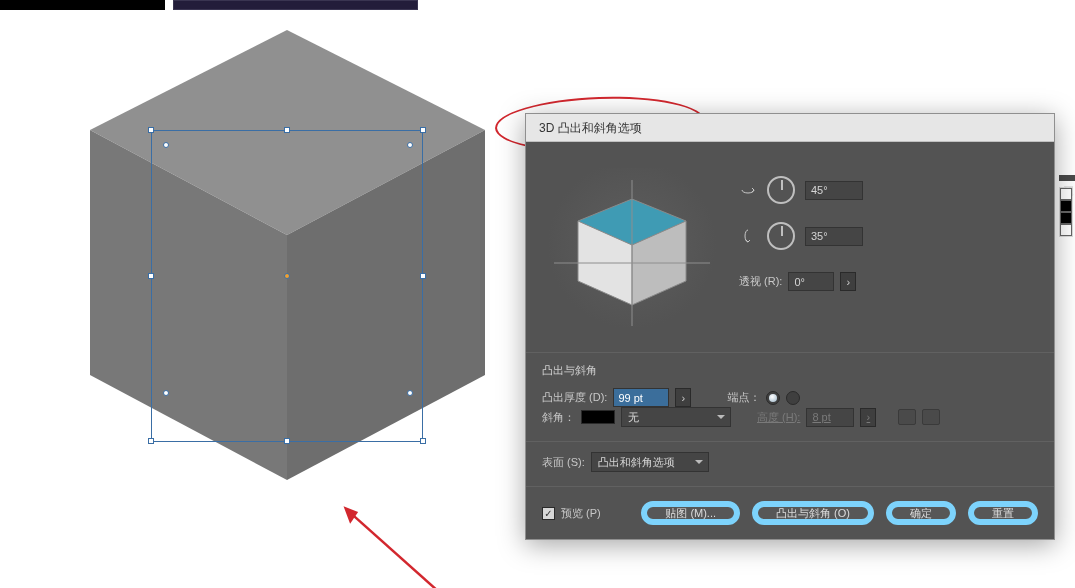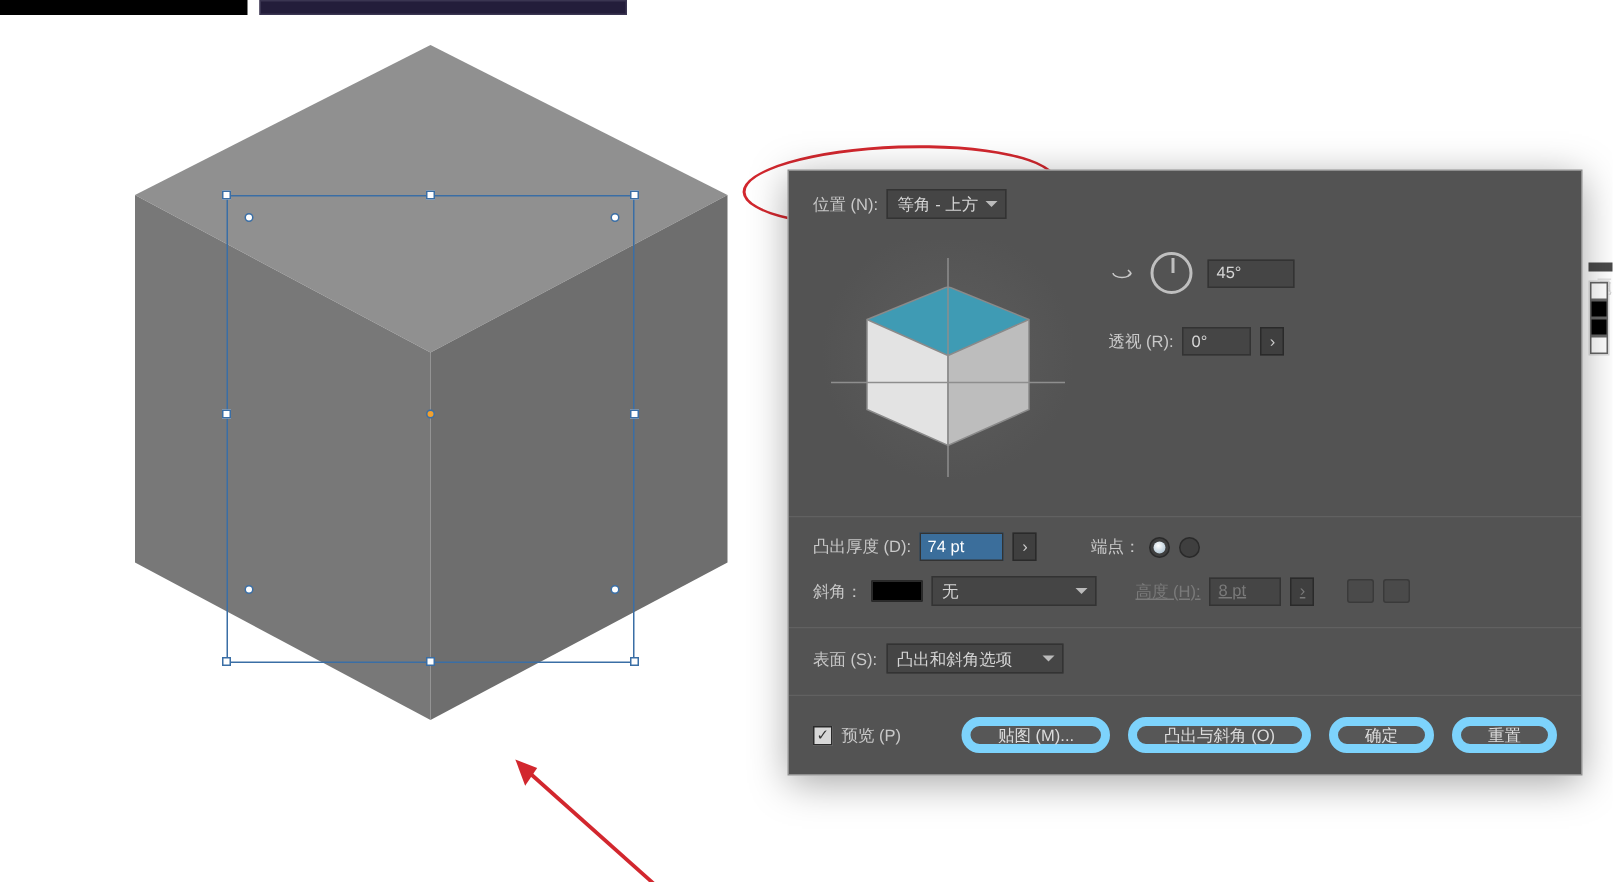--- a/index.html
+++ b/index.html
@@ -45,21 +45,21 @@
     .ctl .ico { width:18px; display:flex; justify-content:center; color:#c8c8c8; }
     .dial { width:28px; height:28px; border:2px solid #bfbfbf; border-radius:50%; position:relative; }
     .dial::after { content:""; position:absolute; width:2px; height:10px; background:#bfbfbf; left:50%; top:2px; transform-origin:bottom; }
     .valbox { background:#454545; border:1px solid #333; color:#d5d5d5; width:58px; height:19px; padding-left:5px; display:flex; align-items:center; }
     .persp { display:flex; align-items:center; justify-content:flex-start; gap:6px; margin-top:4px; }
     .step { background:#3f3f3f; border:1px solid #2a2a2a; color:#ccc; width:16px; height:19px; display:flex; align-items:center; justify-content:center; }
     
     .hr { height:1px; background:#474747; border-top:1px solid #616161; margin: 14px -16px 10px -16px; }
     .sec-title { color:#cfcfcf; margin-bottom:10px; }
     
-    .extr { display:flex; align-items:center; gap:6px; margin-bottom:10px; }
+    .extr { display:flex; align-items:center; gap:6px; }
     .inp-hl { background:#3b6e9b; color:#fff; border:1px solid #333; height:19px; width:56px; display:flex; align-items:center; padding-left:4px; }
     .cap-rad { width:14px; height:14px; border-radius:50%; border:1px solid #2a2a2a; background:#3f3f3f; position:relative; }
     .cap-rad.on::after { content:""; position:absolute; inset:2px; border-radius:50%; background:radial-gradient(circle at 40% 35%, #fff, #9db7c9); }
     
     .bevel { display:flex; align-items:center; gap:6px; }
     .bevel .swatch { width:34px; height:14px; background:#000; border:1px solid #2a2a2a; }
     .disabled { color:#7a7a7a;text-decoration:underline; }
     .iconbtn { width:18px; height:16px; border:1px solid #3a3a3a; background:#4a4a4a; border-radius:2px; }
     
     .footer { display:flex; align-items:center; gap:12px; padding-top:4px; }
@@ -108,27 +108,22 @@
   <div class="side-tab">画笔</div>
   <div class="side-bar" style="margin-top:6px; background:#dcdcdc; padding:1px;">
     <div class="side-sw" style="background:#fff"></div>
     <div class="side-sw" style="background:#000"></div>
     <div class="side-sw" style="background:#000"></div>
     <div class="side-sw" style="background:#fff"></div>
   </div>
 </div>
 
 <div class="dlg">
+  <div class="dlg-title">3D 凸出和斜角选项</div>
   <div class="dlg-body">
-    <div class="row">
-      <span class="rowlbl">位置 (N):</span>
-      <div class="sel-box">
-          <span>等角 - 上方</span>
-        </div>
-    </div>
 
     <div class="main">
       <div class="preview">
         <svg class="axes" viewBox="0 0 180 170">
           <line x1="12" y1="95" x2="168" y2="95" stroke="#8e8e8e"></line>
           <line x1="90" y1="12" x2="90" y2="158" stroke="#8e8e8e"></line>
         </svg>
         <svg width="116" height="108" viewBox="0 0 116 108">
           <polygon points="58,0 112,22 58,46 4,22" fill="#3f9bb4"></polygon>
           <polygon points="4,22 58,46 58,106 4,82" fill="#e3e3e3"></polygon>
@@ -144,34 +139,45 @@
         <div class="ctl">
           <span class="ico">
               <svg width="16" height="14">
                 <path d="M2 7a6 3 0 1 0 12 0" fill="none" stroke="#c8c8c8"></path>
                 <path d="M14 7l-2 -2 M14 7l-2 2" stroke="#c8c8c8" fill="none"></path>
               </svg>
             </span>
           <div class="dial" style="--a:45deg"></div>
           <div class="valbox">45°</div>
         </div>
+        <div class="ctl">
+          <span class="ico">
+              <svg width="14" height="16">
+                <path d="M7 2a3 6 0 1 0 0 12" fill="none" stroke="#c8c8c8"></path>
+                <path d="M7 14l-2 -2 M7 14l2 -2" stroke="#c8c8c8" fill="none"></path>
+              </svg>
+            </span>
+          <div class="dial"></div>
+          <div class="valbox">35°</div>
+        </div>
         <div class="persp">
           <span class="rowlbl">透视 (R):</span>
           <div class="valbox" style="width:46px">0°</div>
           <div class="step">›</div>
         </div>
       </div>
     </div>
 
     <div class="hr"></div>
 
+    <div class="sec-title">凸出与斜角</div>
 
     <div class="extr">
       <span class="rowlbl">凸出厚度 (D):</span>
-      <div class="inp-hl">74 pt</div>
+      <div class="inp-hl">99 pt</div>
       <div class="step">›</div>
       <span style="width:24px"></span>
       <span class="rowlbl">端点：</span>
       <div class="cap-rad on"></div>
       <div class="cap-rad"></div>
     </div>
 
     <div class="bevel">
       <span class="rowlbl">斜角：</span>
       <div class="swatch"></div>

